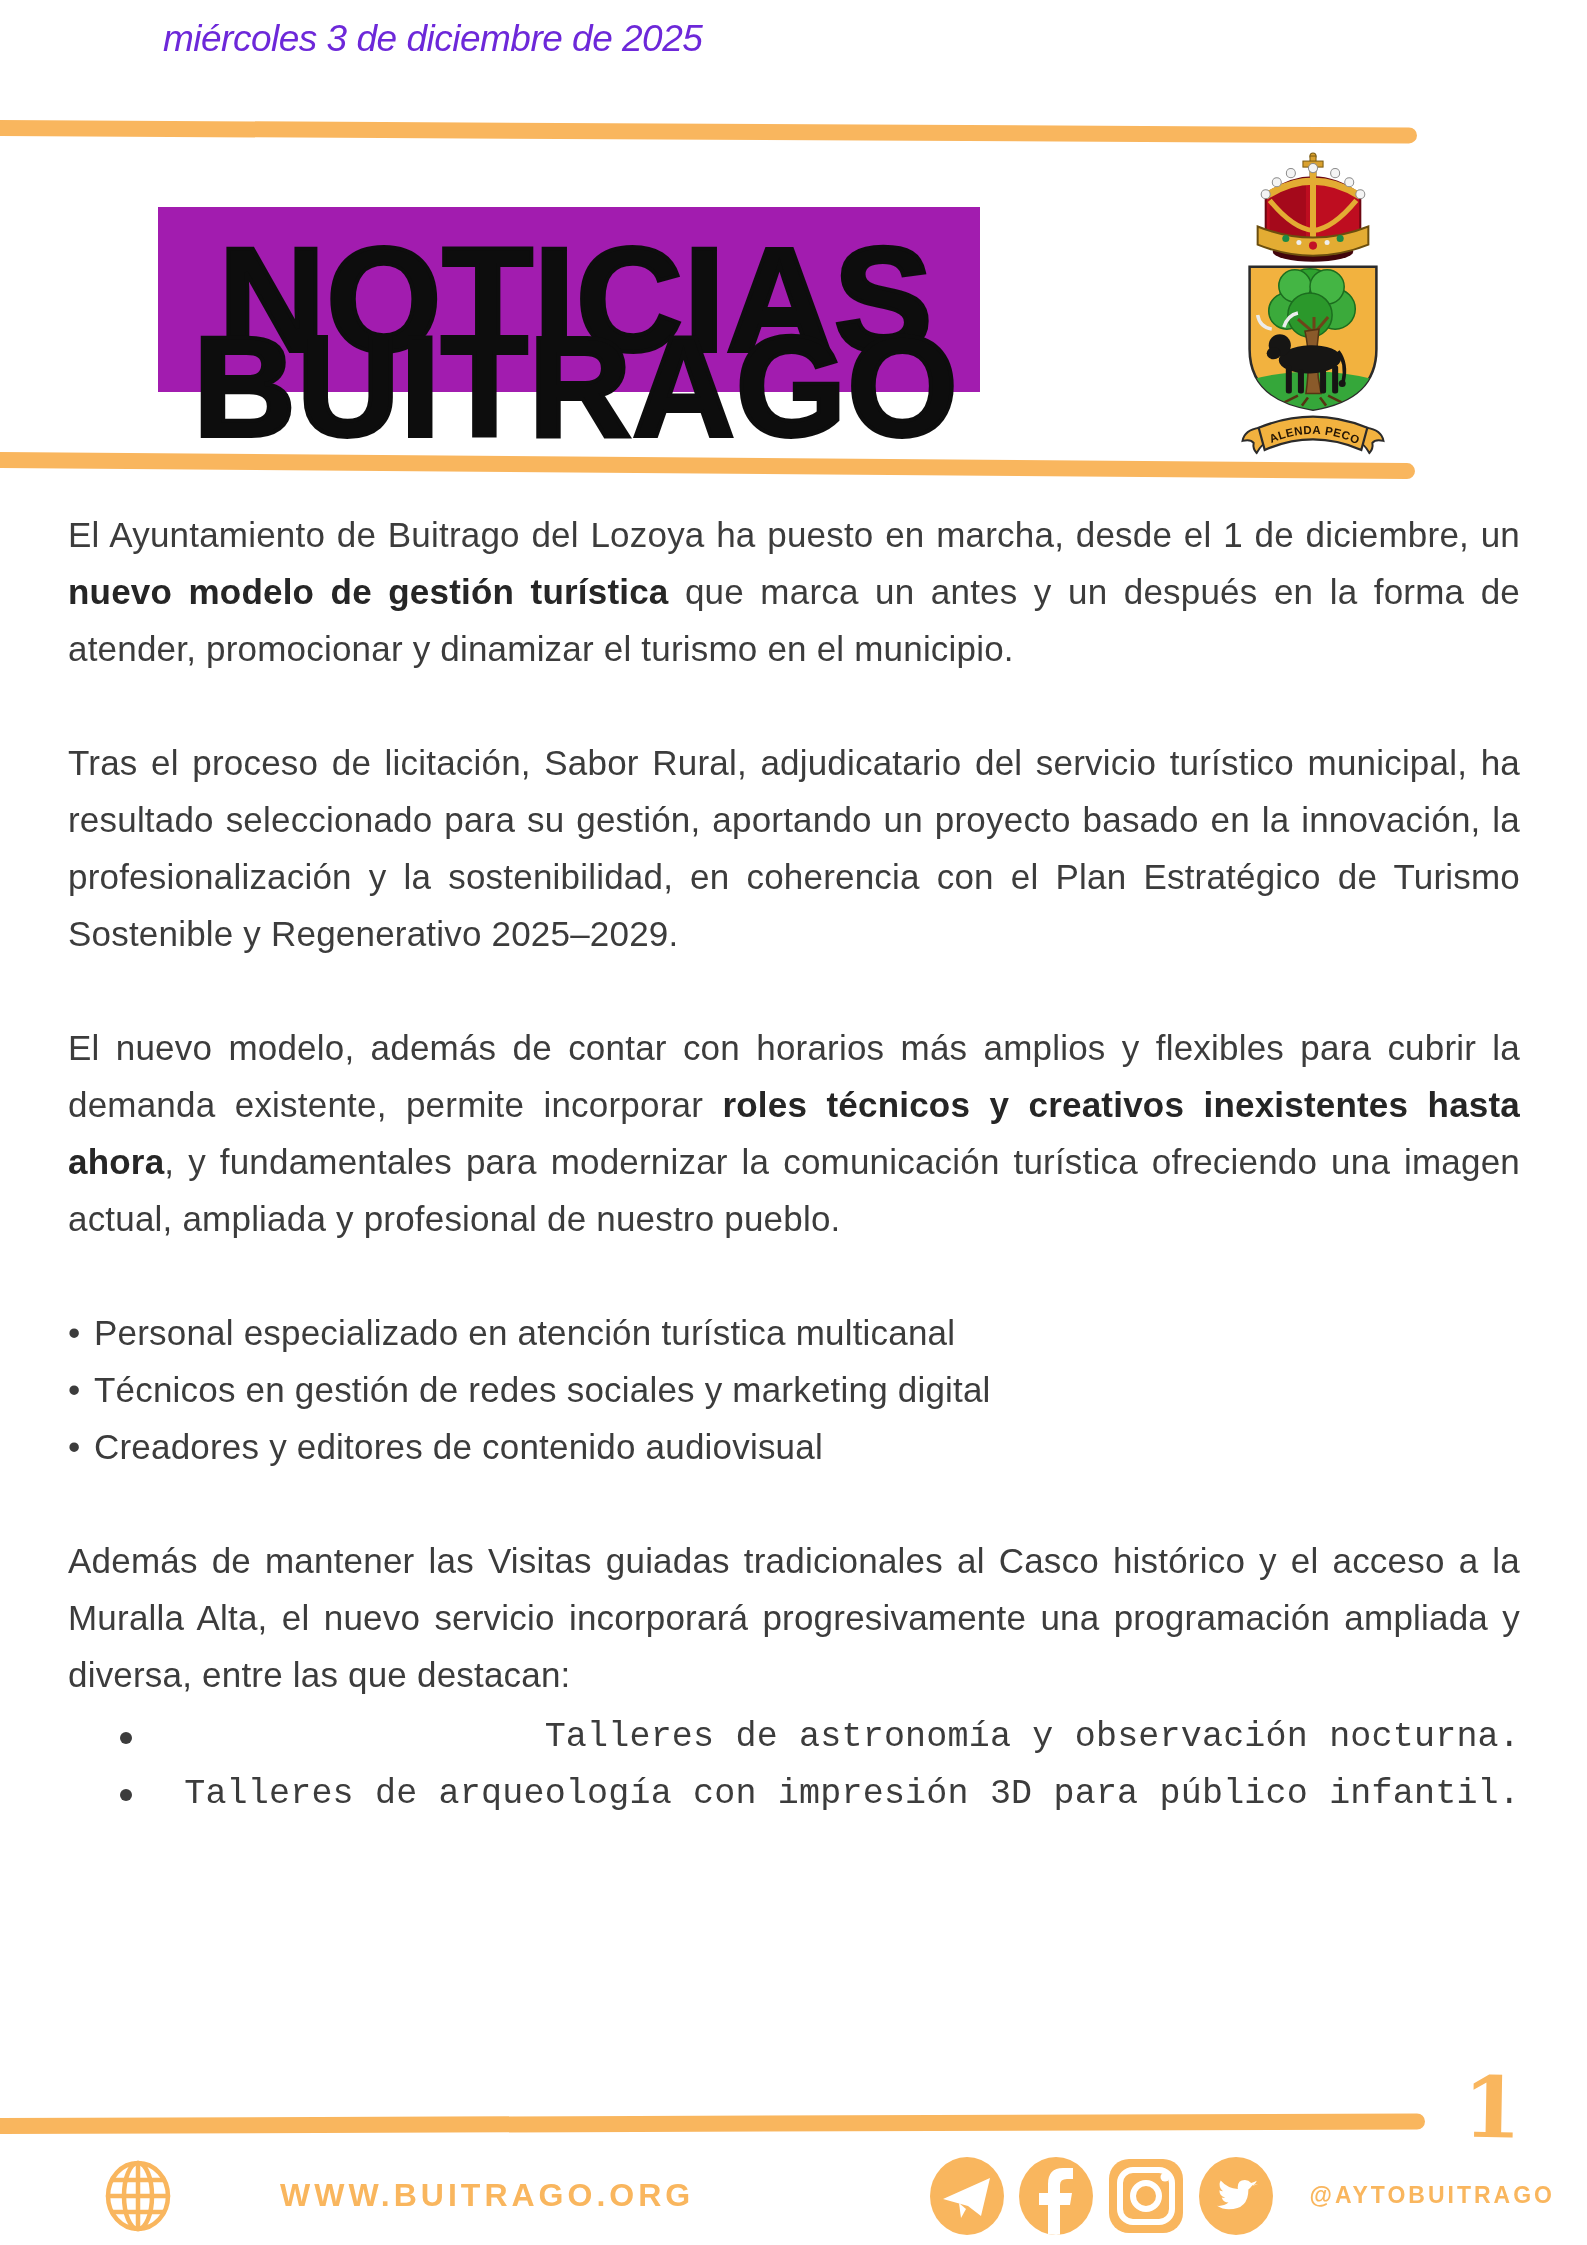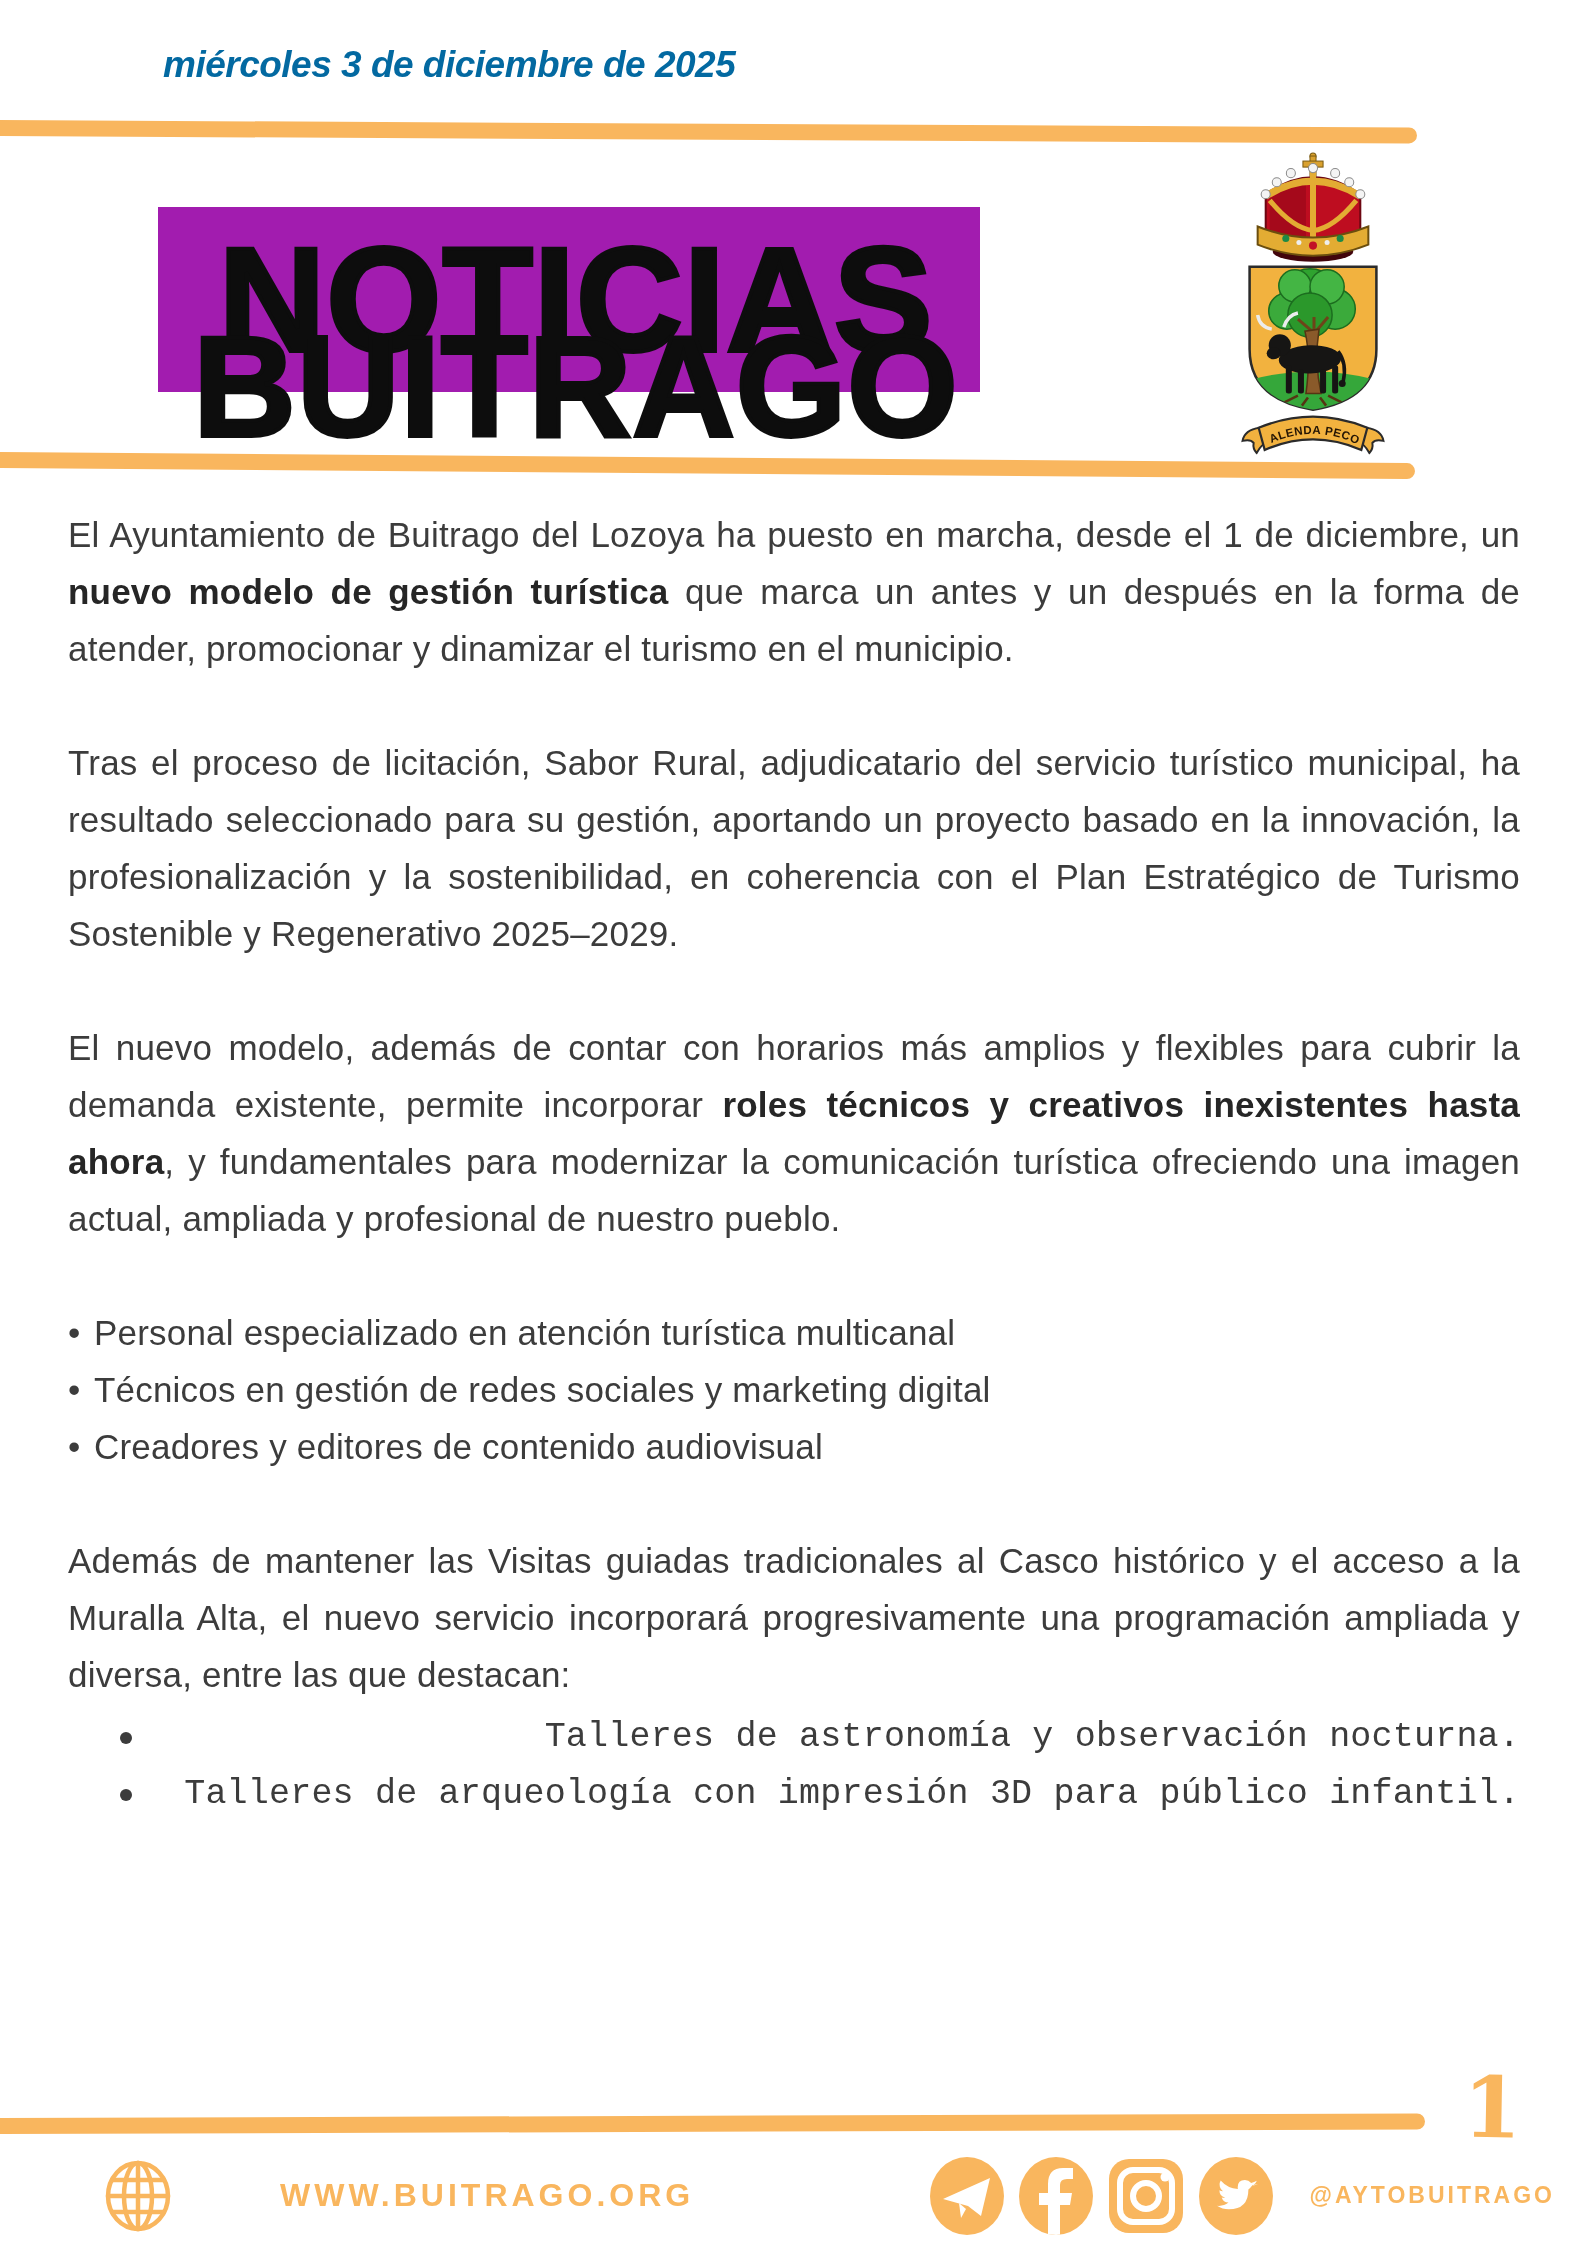--- a/index.html
+++ b/index.html
@@ -5,23 +5,23 @@
   html,body{margin:0;padding:0;}
   body{
     width:1587px;height:2245px;position:relative;overflow:hidden;
     background:#ffffff;
     font-family:"Liberation Sans","DejaVu Sans",sans-serif;
   }
   .abs{position:absolute;}
 
   
   .issue-date{
-    left:163px;top:44px;
-    font-size:37px;font-weight:bold;font-style:italic;
-    color:#0369a1;letter-spacing:-0.5px;
+    left:163px;top:18px;
+    font-size:37px;font-weight:normal;font-style:italic;
+    color:#6d28d9;letter-spacing:-0.5px;
   }
   .rule{
     background:#F9B65E;height:16px;border-radius:10px;
     transform-origin:left center;
   }
   .rule-top   {left:-8px;top:120px;width:1425px;transform:rotate(0.30deg);}
   .rule-header{left:-8px;top:452px;width:1423px;transform:rotate(0.45deg);}
   .rule-footer{left:-8px;top:2118px;width:1433px;transform:rotate(-0.18deg);}
 
   .title-box{

